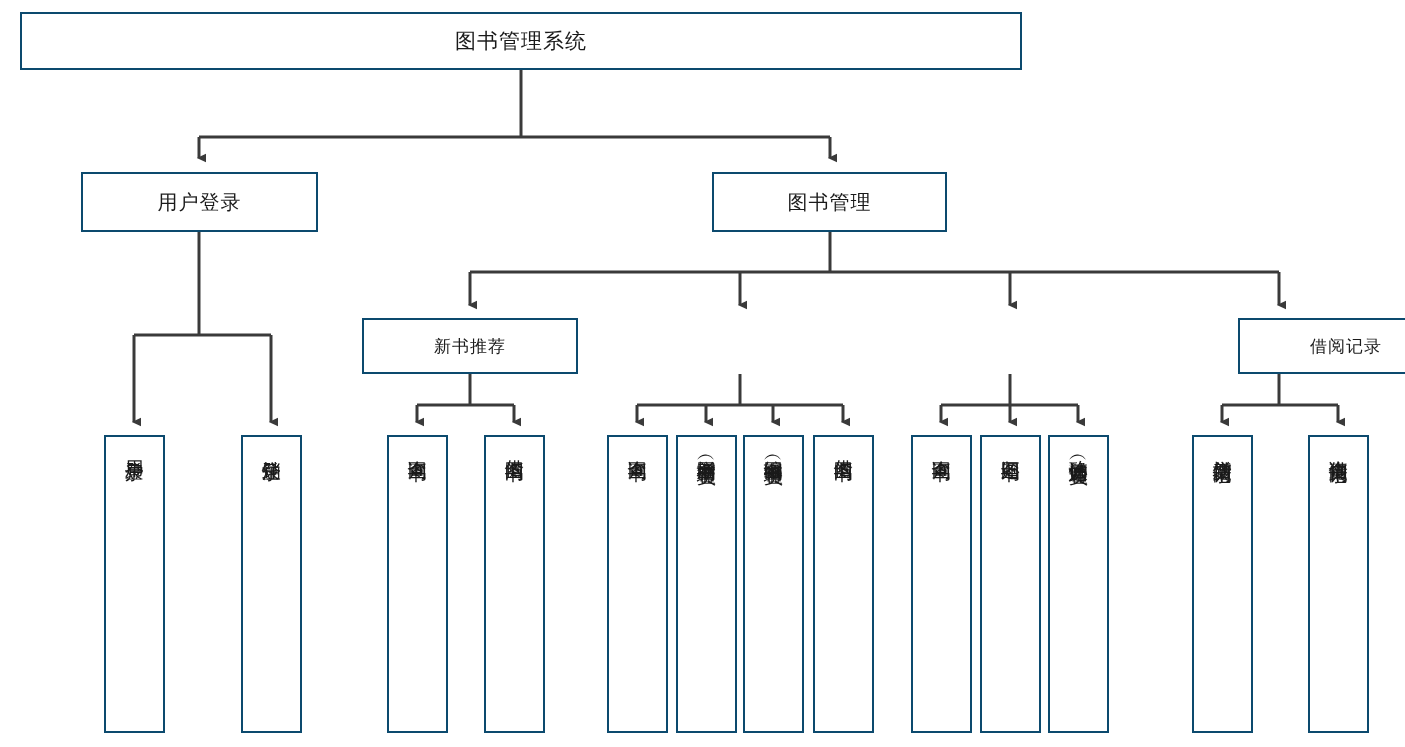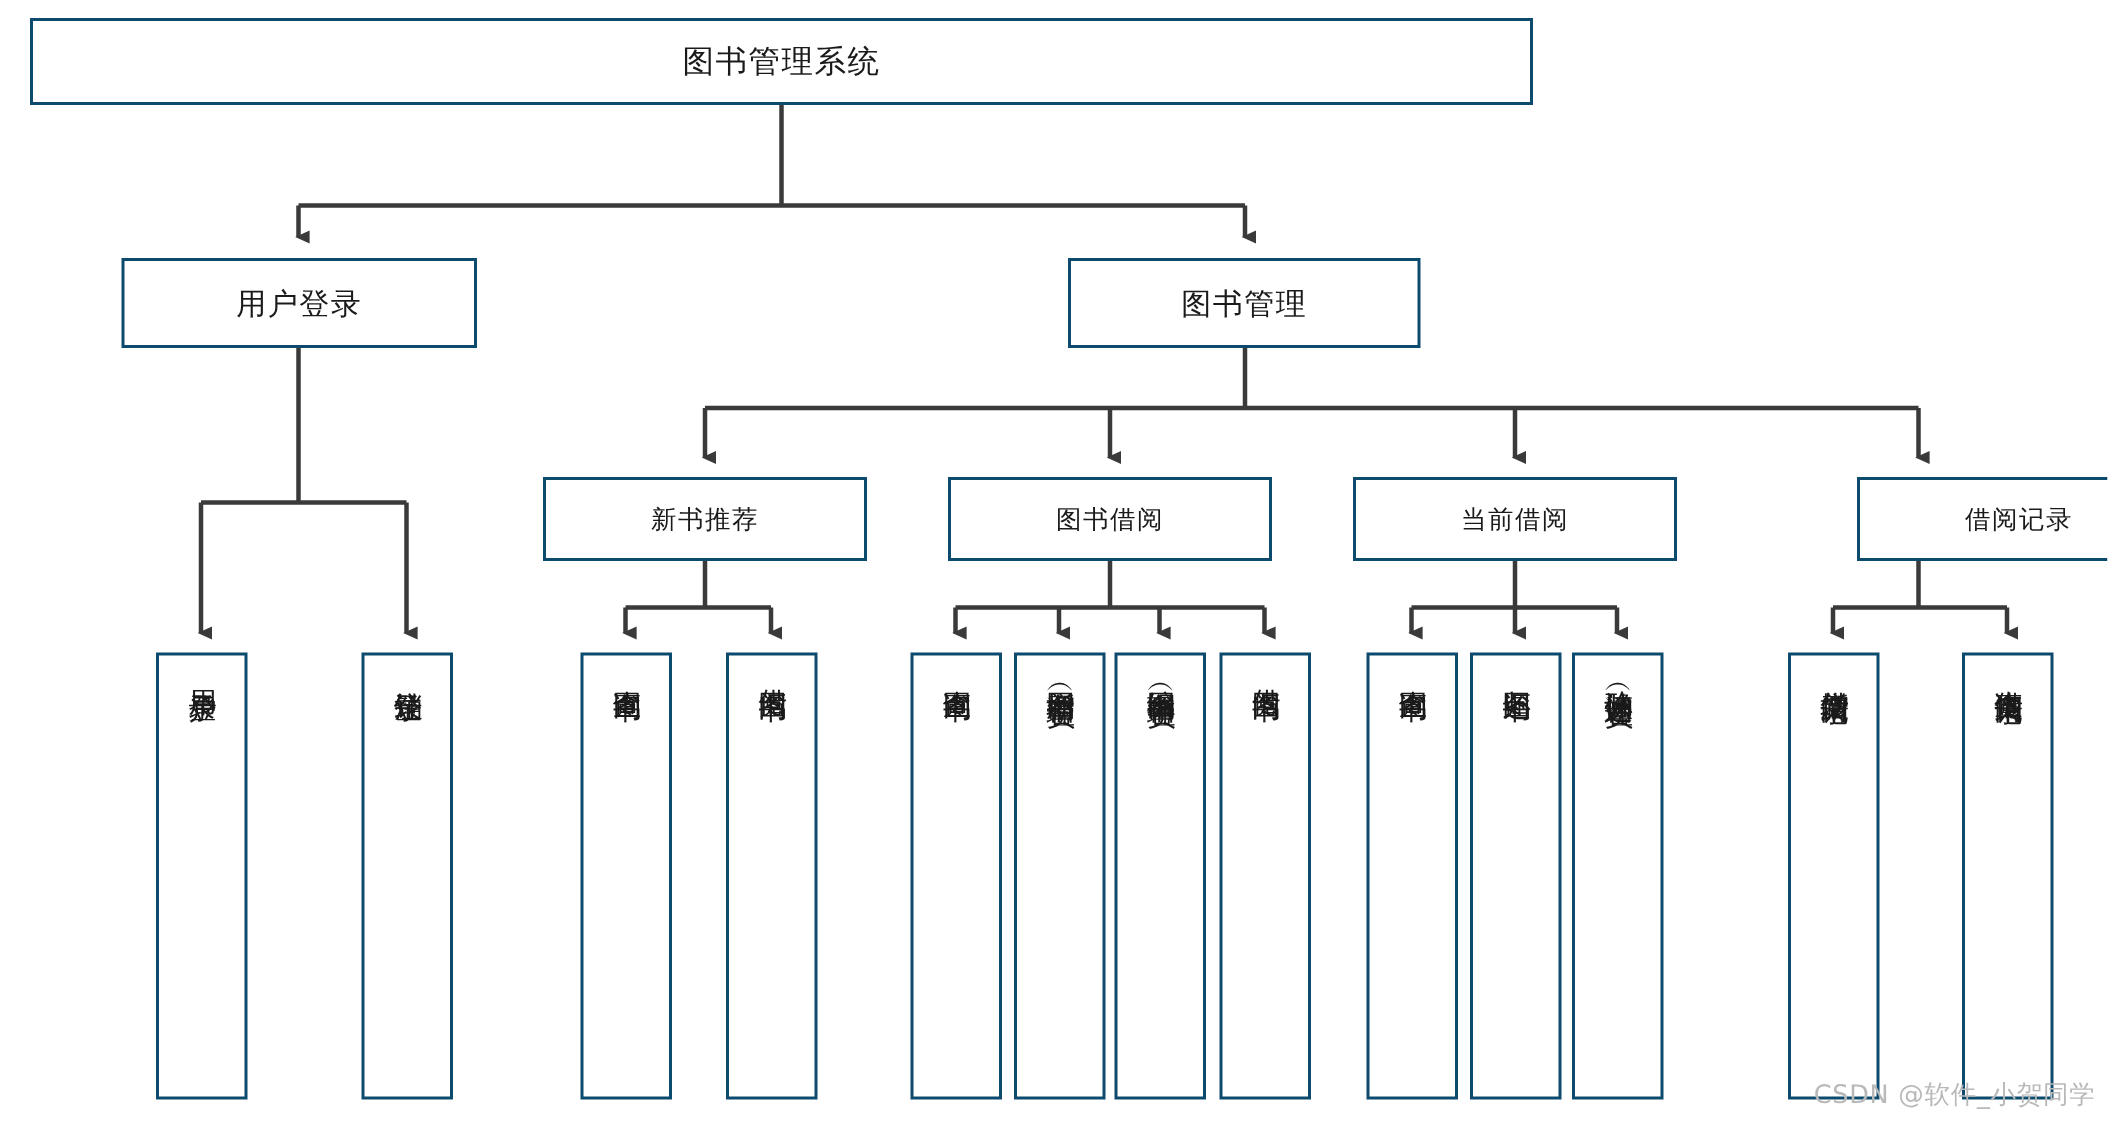--- a/index.html
+++ b/index.html
@@ -134,26 +134,20 @@
   <div class="node level2" style="left:81px; top:172px; width:237px; height:60px;">
     <span class="hlabel">用户登录</span>
   </div>
   <div class="node level2" style="left:712px; top:172px; width:235px; height:60px;">
     <span class="hlabel">图书管理</span>
   </div>
 
   <div class="node level3" style="left:362px; top:318px; width:216px; height:56px;">
     <span class="hlabel">新书推荐</span>
   </div>
-  <div class="node level3" style="left:632px; top:318px; width:216px; height:56px;">
-    <span class="hlabel">图书借阅</span>
-  </div>
-  <div class="node level3" style="left:902px; top:318px; width:216px; height:56px;">
-    <span class="hlabel">当前借阅</span>
-  </div>
   <div class="node level3" style="left:1238px; top:318px; width:216px; height:56px;">
     <span class="hlabel">借阅记录</span>
   </div>
 
   <div class="node leaf" style="left:104px; top:435px; width:61px; height:298px;">
     <span class="vlabel">用户登录</span>
   </div>
   <div class="node leaf" style="left:241px; top:435px; width:61px; height:298px;">
     <span class="vlabel">注销登录</span>
   </div>
@@ -188,14 +182,13 @@
     <span class="vlabel">确认归还（管理员）</span>
   </div>
 
   <div class="node leaf" style="left:1192px; top:435px; width:61px; height:298px;">
     <span class="vlabel">新增借阅记录</span>
   </div>
   <div class="node leaf" style="left:1308px; top:435px; width:61px; height:298px;">
     <span class="vlabel">查询借阅记录</span>
   </div>
 
-  <div class="watermark">CSDN @软件_小贺同学</div>
 </div>
 
 </body></html>

